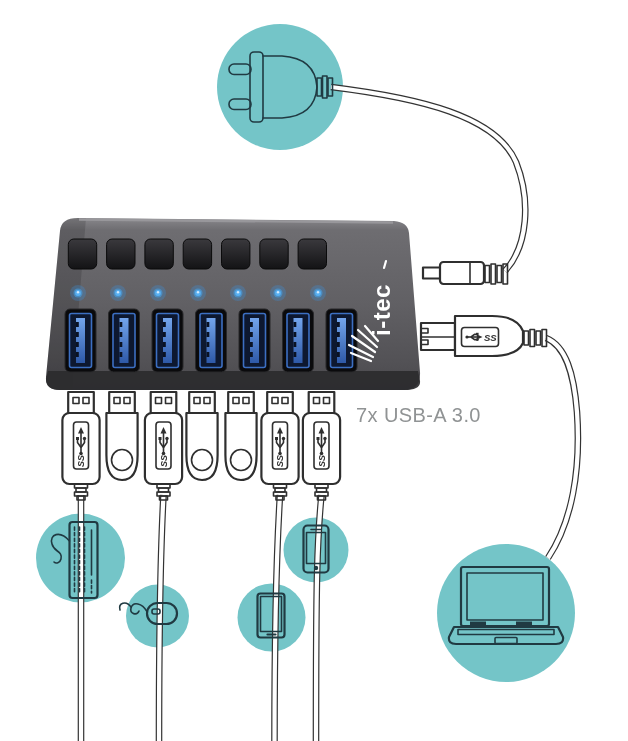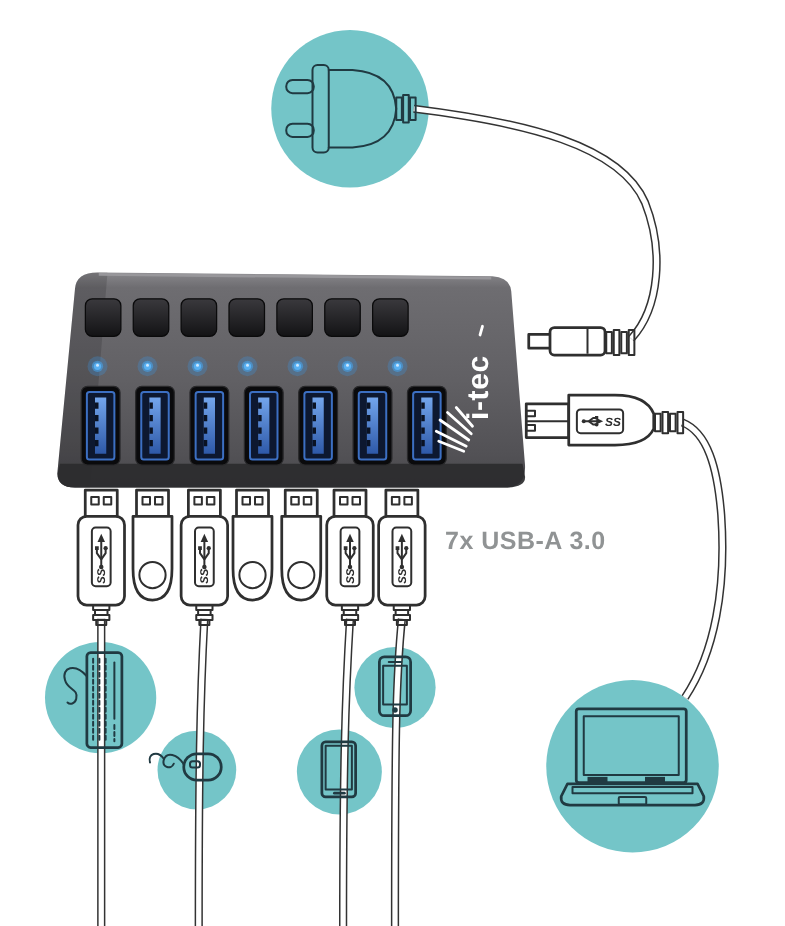--- a/index.html
+++ b/index.html
@@ -1,20 +1,20 @@
 <!DOCTYPE html>
 <html style="--c-teal: #74c5c8; --c-icon-stroke: #203a42; --c-cable: #333333; --c-outline: #2f2f2f; --c-led-blue: #58b0f2; --c-port-blue: #3c6fc2; --c-label-gray: #909394; --c-logo-white: #ffffff; --c-hub-gray: #5e5d61;"><head>
 <meta charset="utf-8">
 <style>
   html,body{margin:0;padding:0;background:#fff;}
   .scene{position:relative;width:628px;height:741px;background:#fff;overflow:hidden;
          font-family:"Liberation Sans",sans-serif;}
   .scene svg.layer{position:absolute;left:0;top:0;}
-  .ports-label{position:absolute;left:356px;top:422px;font-size:20px;letter-spacing:.4px;
-               color:var(--c-label-gray,#909394);font-weight:700;}
+  .ports-label{position:absolute;left:356px;top:404px;font-size:20px;letter-spacing:.4px;
+               color:var(--c-label-gray,#909394);font-weight:400;}
   
   .cable-o{fill:none;stroke:var(--c-cable,#333);stroke-width:6.6;}
   .cable-i{fill:none;stroke:#fff;stroke-width:4.2;}
   
   .out{stroke:var(--c-outline,#2f2f2f);fill:#fff;stroke-width:2.2;stroke-linejoin:round;}
   .out-thin{stroke:var(--c-outline,#2f2f2f);fill:none;stroke-width:1.6;stroke-linejoin:round;}
   .out-fill{fill:var(--c-outline,#2f2f2f);stroke:none;}
   
   .ic{stroke:var(--c-icon-stroke,#203a42);fill:none;stroke-width:2.2;
       stroke-linecap:round;stroke-linejoin:round;}

